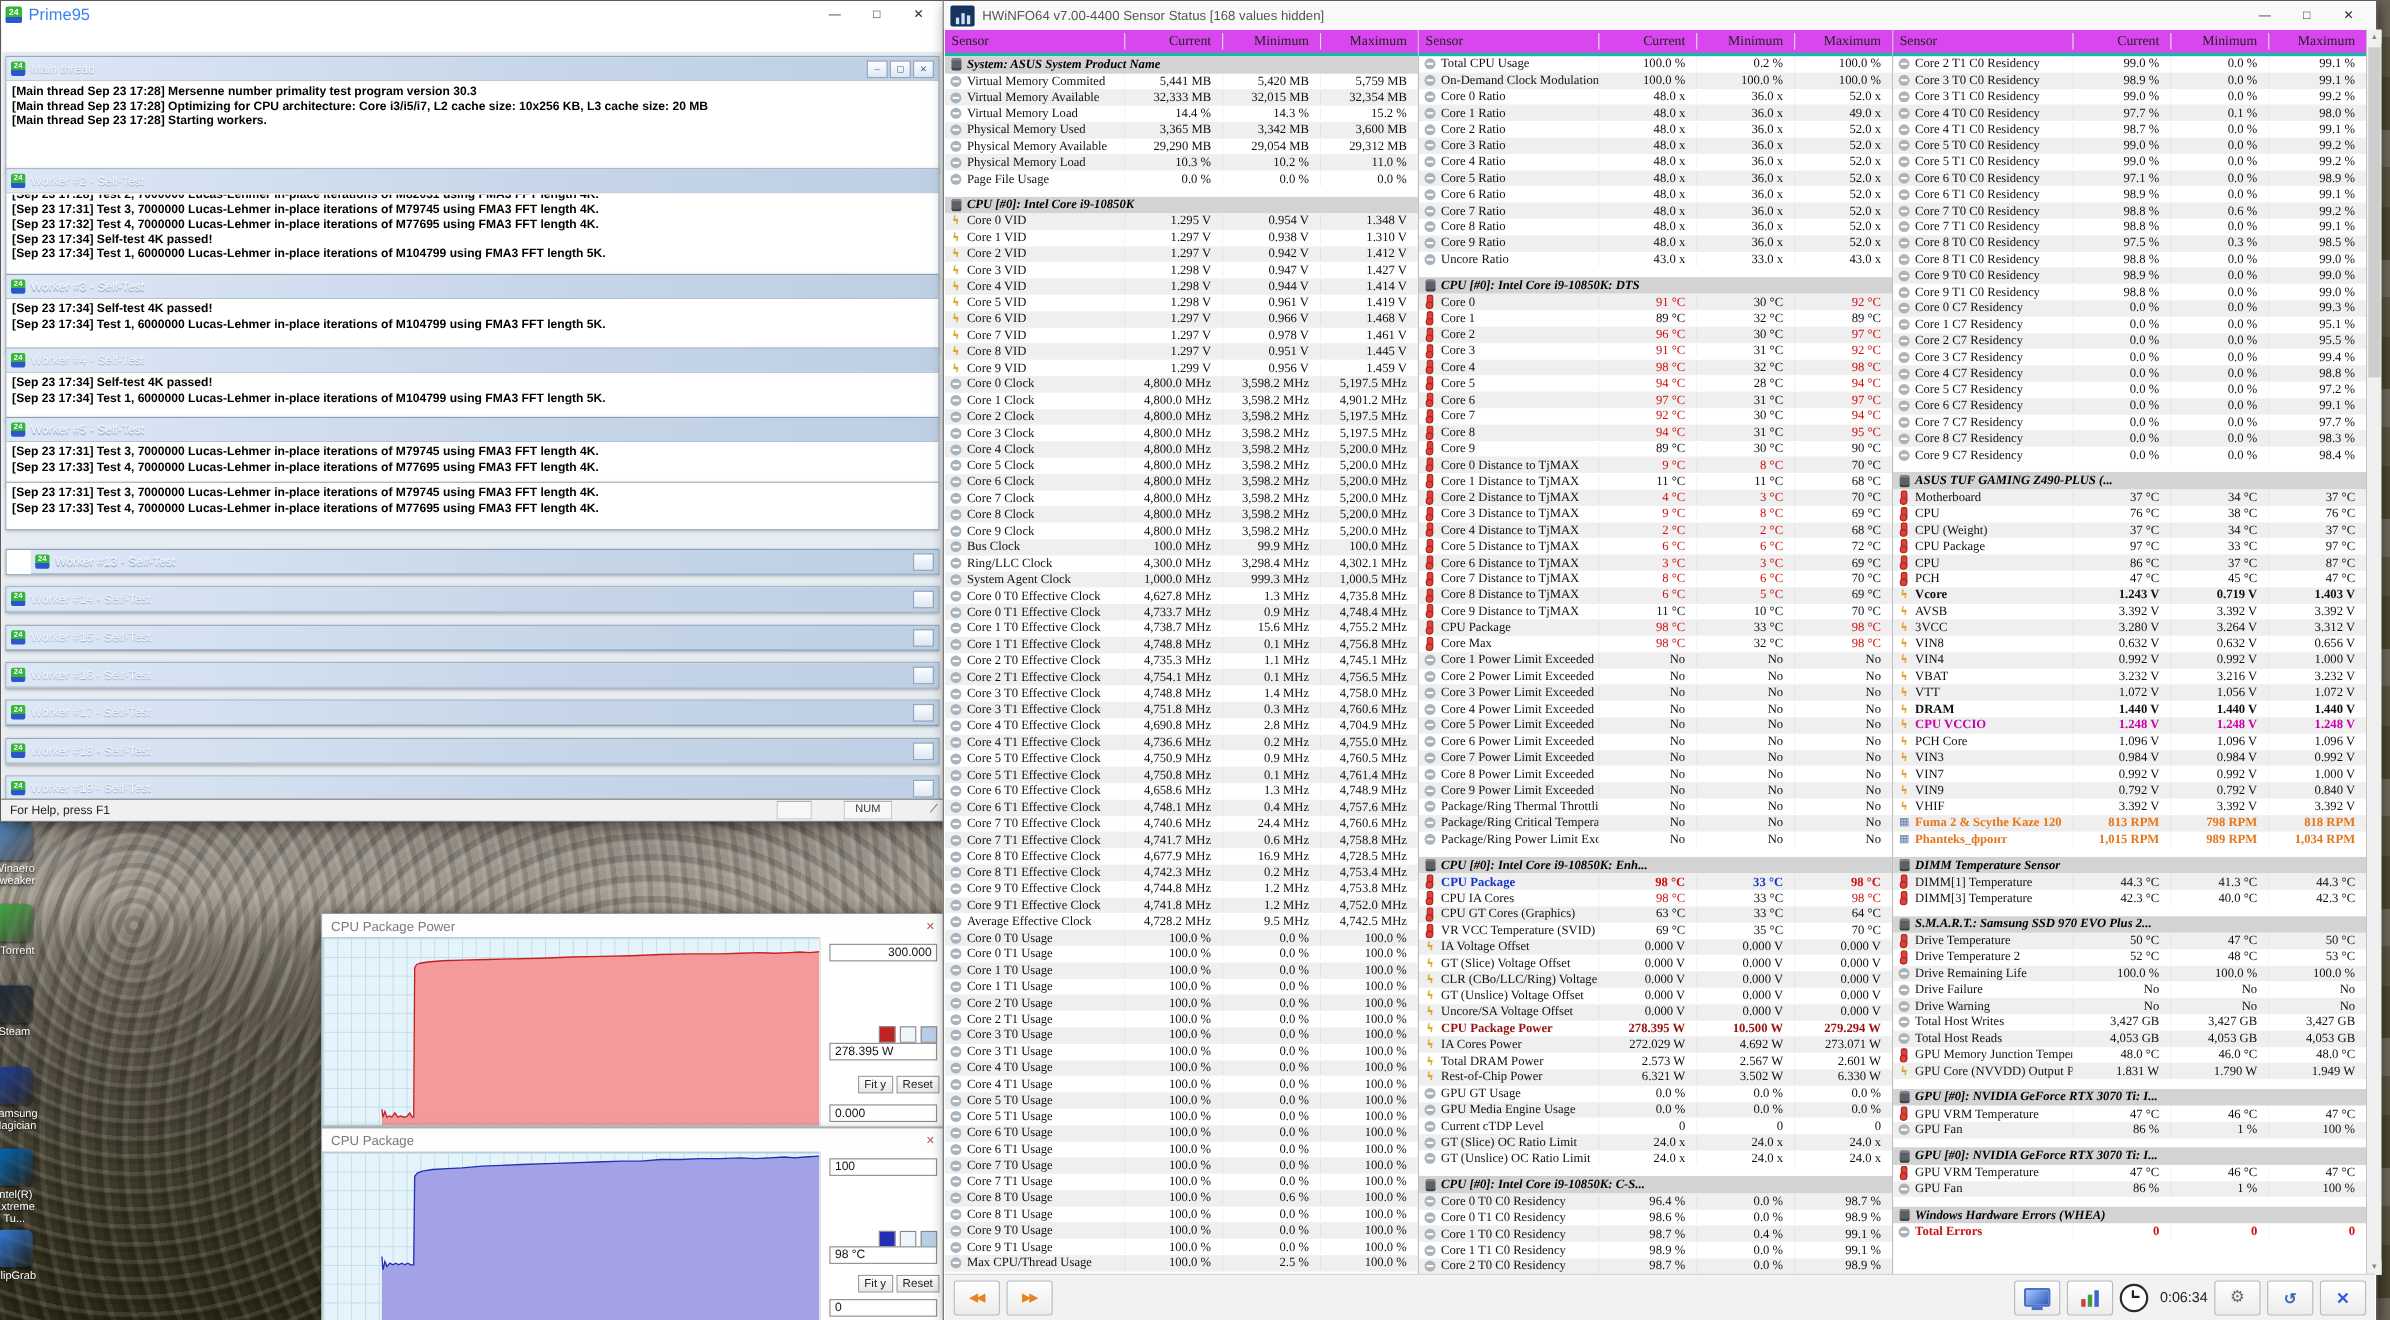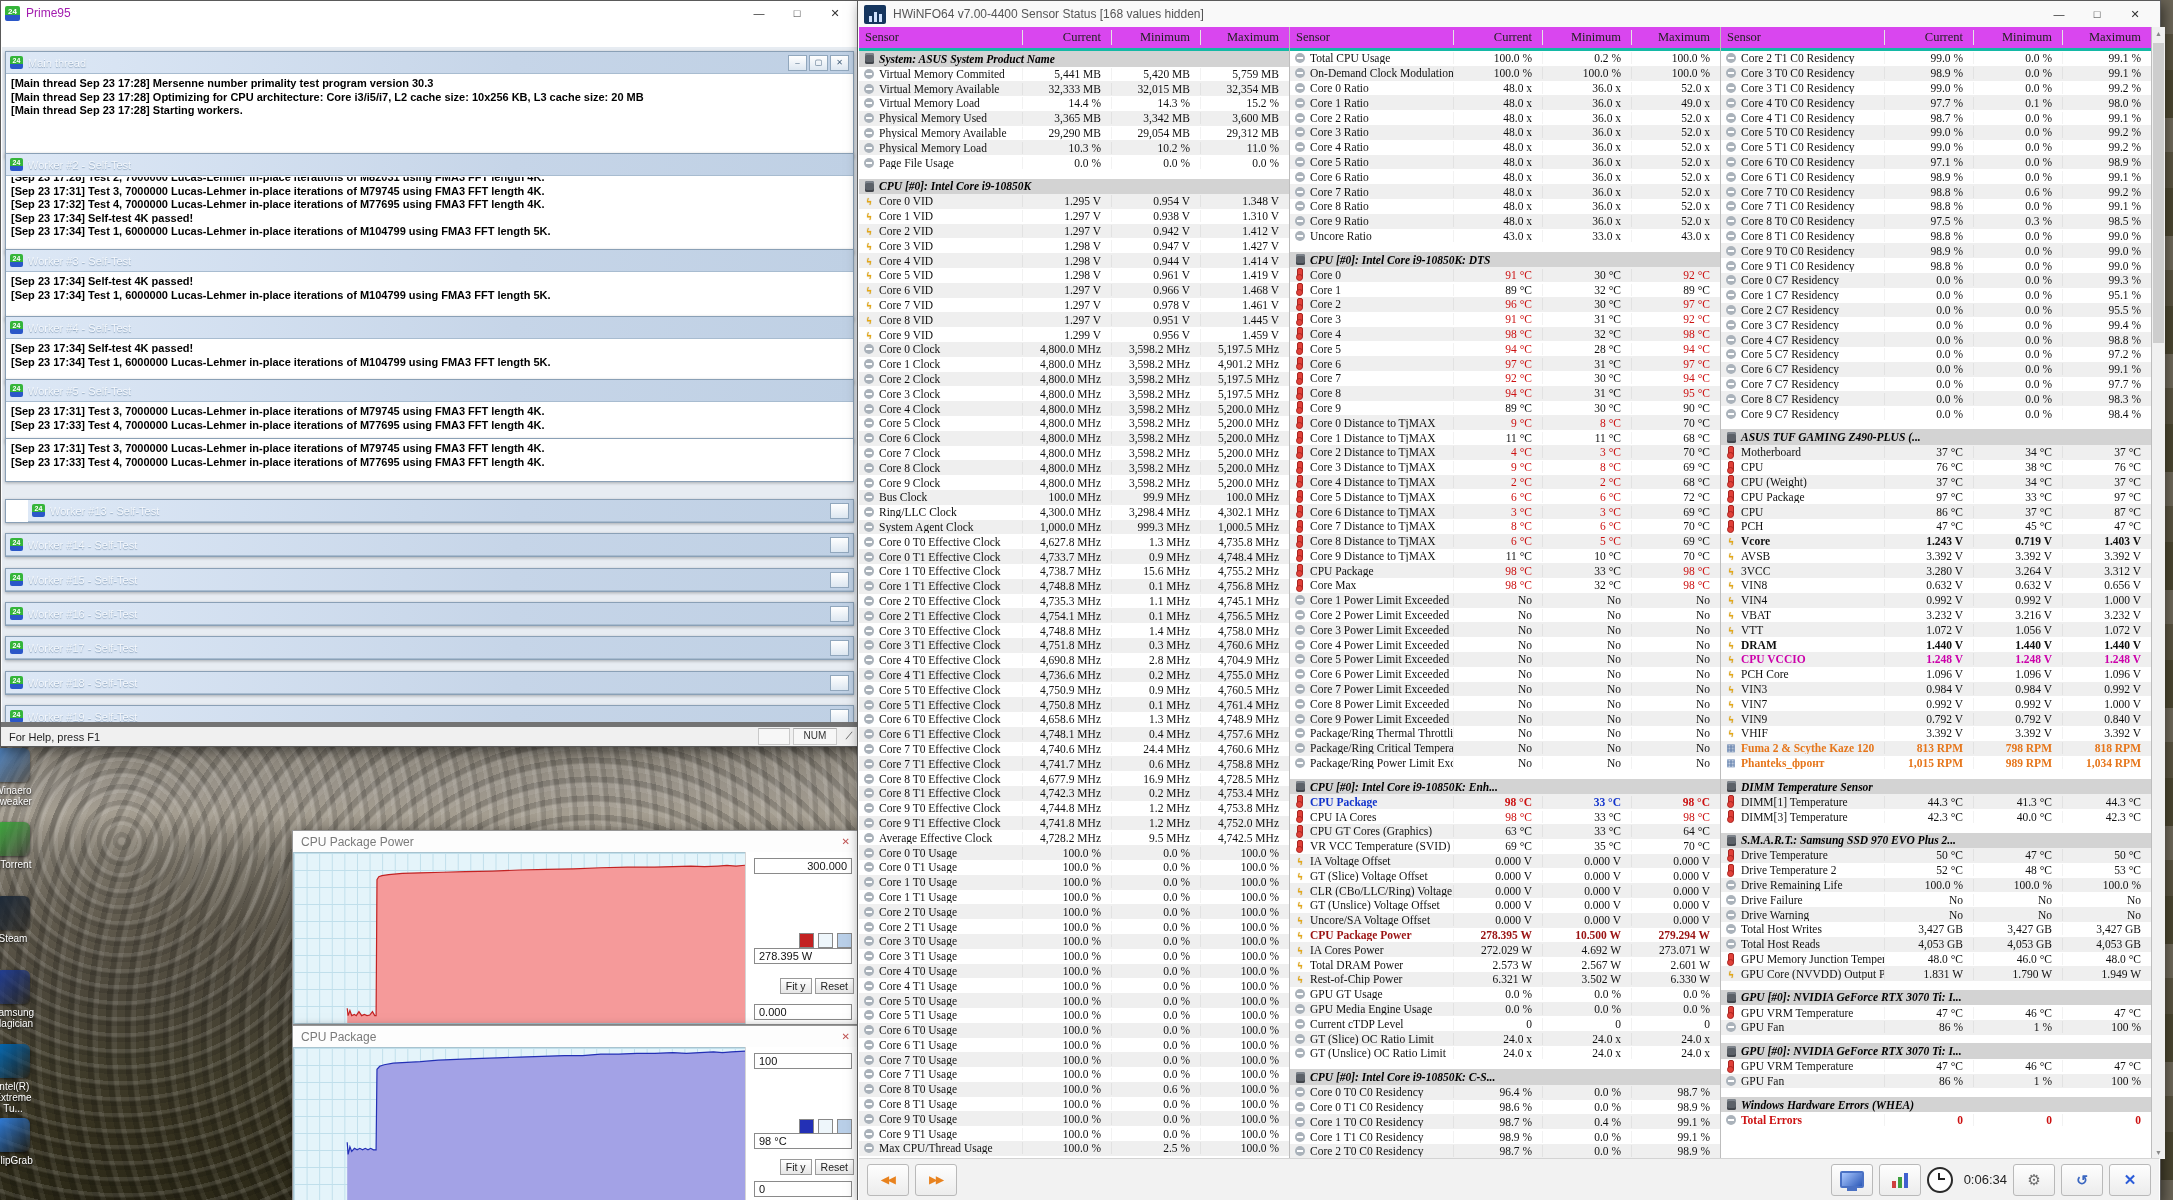--- a/index.html
+++ b/index.html
@@ -15,38 +15,38 @@
   
   .dicon{position:absolute;left:-16px;width:58px;text-align:center;cursor:pointer;}
   .dicon .glyph{width:34px;height:34px;margin:0 auto;border-radius:6px;box-shadow:0 1px 3px rgba(0,0,0,.6);}
   .dicon .lbl{margin-top:3px;font-size:10px;color:#fff;text-shadow:0 1px 2px #000;line-height:11px;word-wrap:break-word;}
   
   .win{position:absolute;background:#fff;border:1px solid #5a5a5a;box-shadow:3px 4px 12px rgba(0,0,0,.5);}
   .ctl{width:38px;height:20px;text-align:center;line-height:20px;font-size:11px;color:#333;cursor:pointer;}
   
   .p95{left:0;top:0;width:857px;height:745px;}
   .p95-title{height:24px;display:flex;align-items:center;padding:0 4px;background:#fff;}
-  .p95-title .ttl{font-size:12px;color:#a21caf;margin-left:6px;flex:1;}
+  .p95-title .ttl{font-size:15px;color:#3b82f6;margin-left:6px;flex:1;}
   .p95icon{width:15px;height:15px;background:linear-gradient(180deg,#35b53a 62%,#2b57c8 62%);border-radius:2px;
     color:#fff;font-size:8px;font-weight:bold;text-align:center;line-height:11px;}
   .p95-menu{height:21px;display:flex;align-items:center;background:#fff;border-bottom:1px solid #e0e0e0;padding-left:4px;}
   .p95-menu span{padding:0 8px;font-size:12px;color:#111;cursor:pointer;}
   .mdi{position:absolute;top:46px;bottom:19px;left:1px;right:1px;background:#e7ecf2;overflow:hidden;}
   .child{position:absolute;left:3px;right:3px;border:1px solid #8aa0b6;background:#fff;box-shadow:0 1px 3px rgba(0,0,0,.28);}
   .child-title{height:21px;background:linear-gradient(90deg,#dde8f6 0%,#c6d5e8 60%,#bfd0e4 100%);display:flex;align-items:center;
     padding:0 4px;border-bottom:1px solid #a8bcd0;}
   .child-title .txt{color:#f3f7fc;text-shadow:0 1px 1px #8fa6bf;font-size:11px;margin-left:5px;flex:1;white-space:nowrap;overflow:hidden;}
   .mbtn{width:17px;height:14px;border:1px solid #91a7bd;background:linear-gradient(#ffffff,#dde7f1);margin-left:2px;
     font-size:8px;line-height:13px;text-align:center;color:#44607c;cursor:pointer;}
   .child-body{position:relative;overflow:hidden;background:#fff;border-top:1px solid #fff;
     font-family:"Liberation Sans",sans-serif;font-weight:bold;font-size:11px;color:#000;padding:2px 5px;}
   .child-body div{line-height:13.6px;white-space:nowrap;}
   .child-body .clipped{margin-top:-8px;}
-  .p95-status{position:absolute;bottom:0;left:0;right:0;height:19px;background:#f0f0f0;border-top:5px solid #737373;
-    display:flex;align-items:center;font-size:11px;color:#222;padding-left:8px;}
+  .p95-status{position:absolute;bottom:0;left:0;right:0;height:19px;background:#f0f0f0;border-top:1px solid #737373;
+    display:flex;align-items:center;font-size:11px;color:#222;padding-left:8px;gap:26px;}
   .p95-status .cellbox{height:15px;border:1px solid #c9c9c9;border-top-color:#a9a9a9;margin-left:3px;background:#f7f7f7;
     font-size:10px;line-height:14px;text-align:center;color:#333;}
   
   .gwin{position:absolute;background:#fff;border:1px solid #979797;box-shadow:2px 3px 10px rgba(0,0,0,.5);}
   .gtitle{height:21px;display:flex;align-items:center;padding:0 8px;color:#7a7a7a;font-size:12px;background:#fdfdfd;}
   .gtitle .gx{margin-left:auto;color:#c05555;font-size:10px;cursor:pointer;}
   .gbody{position:absolute;top:21px;left:0;right:0;bottom:0;display:flex;}
   .plot{flex:1;position:relative;background:#e4f4fa;border:1px solid #a8c3cf;border-right:none;
     background-image:linear-gradient(#c0dfeb 1px, transparent 1px),linear-gradient(90deg,#c0dfeb 1px, transparent 1px);
     background-size:100% 17px,12.6px 100%;}

